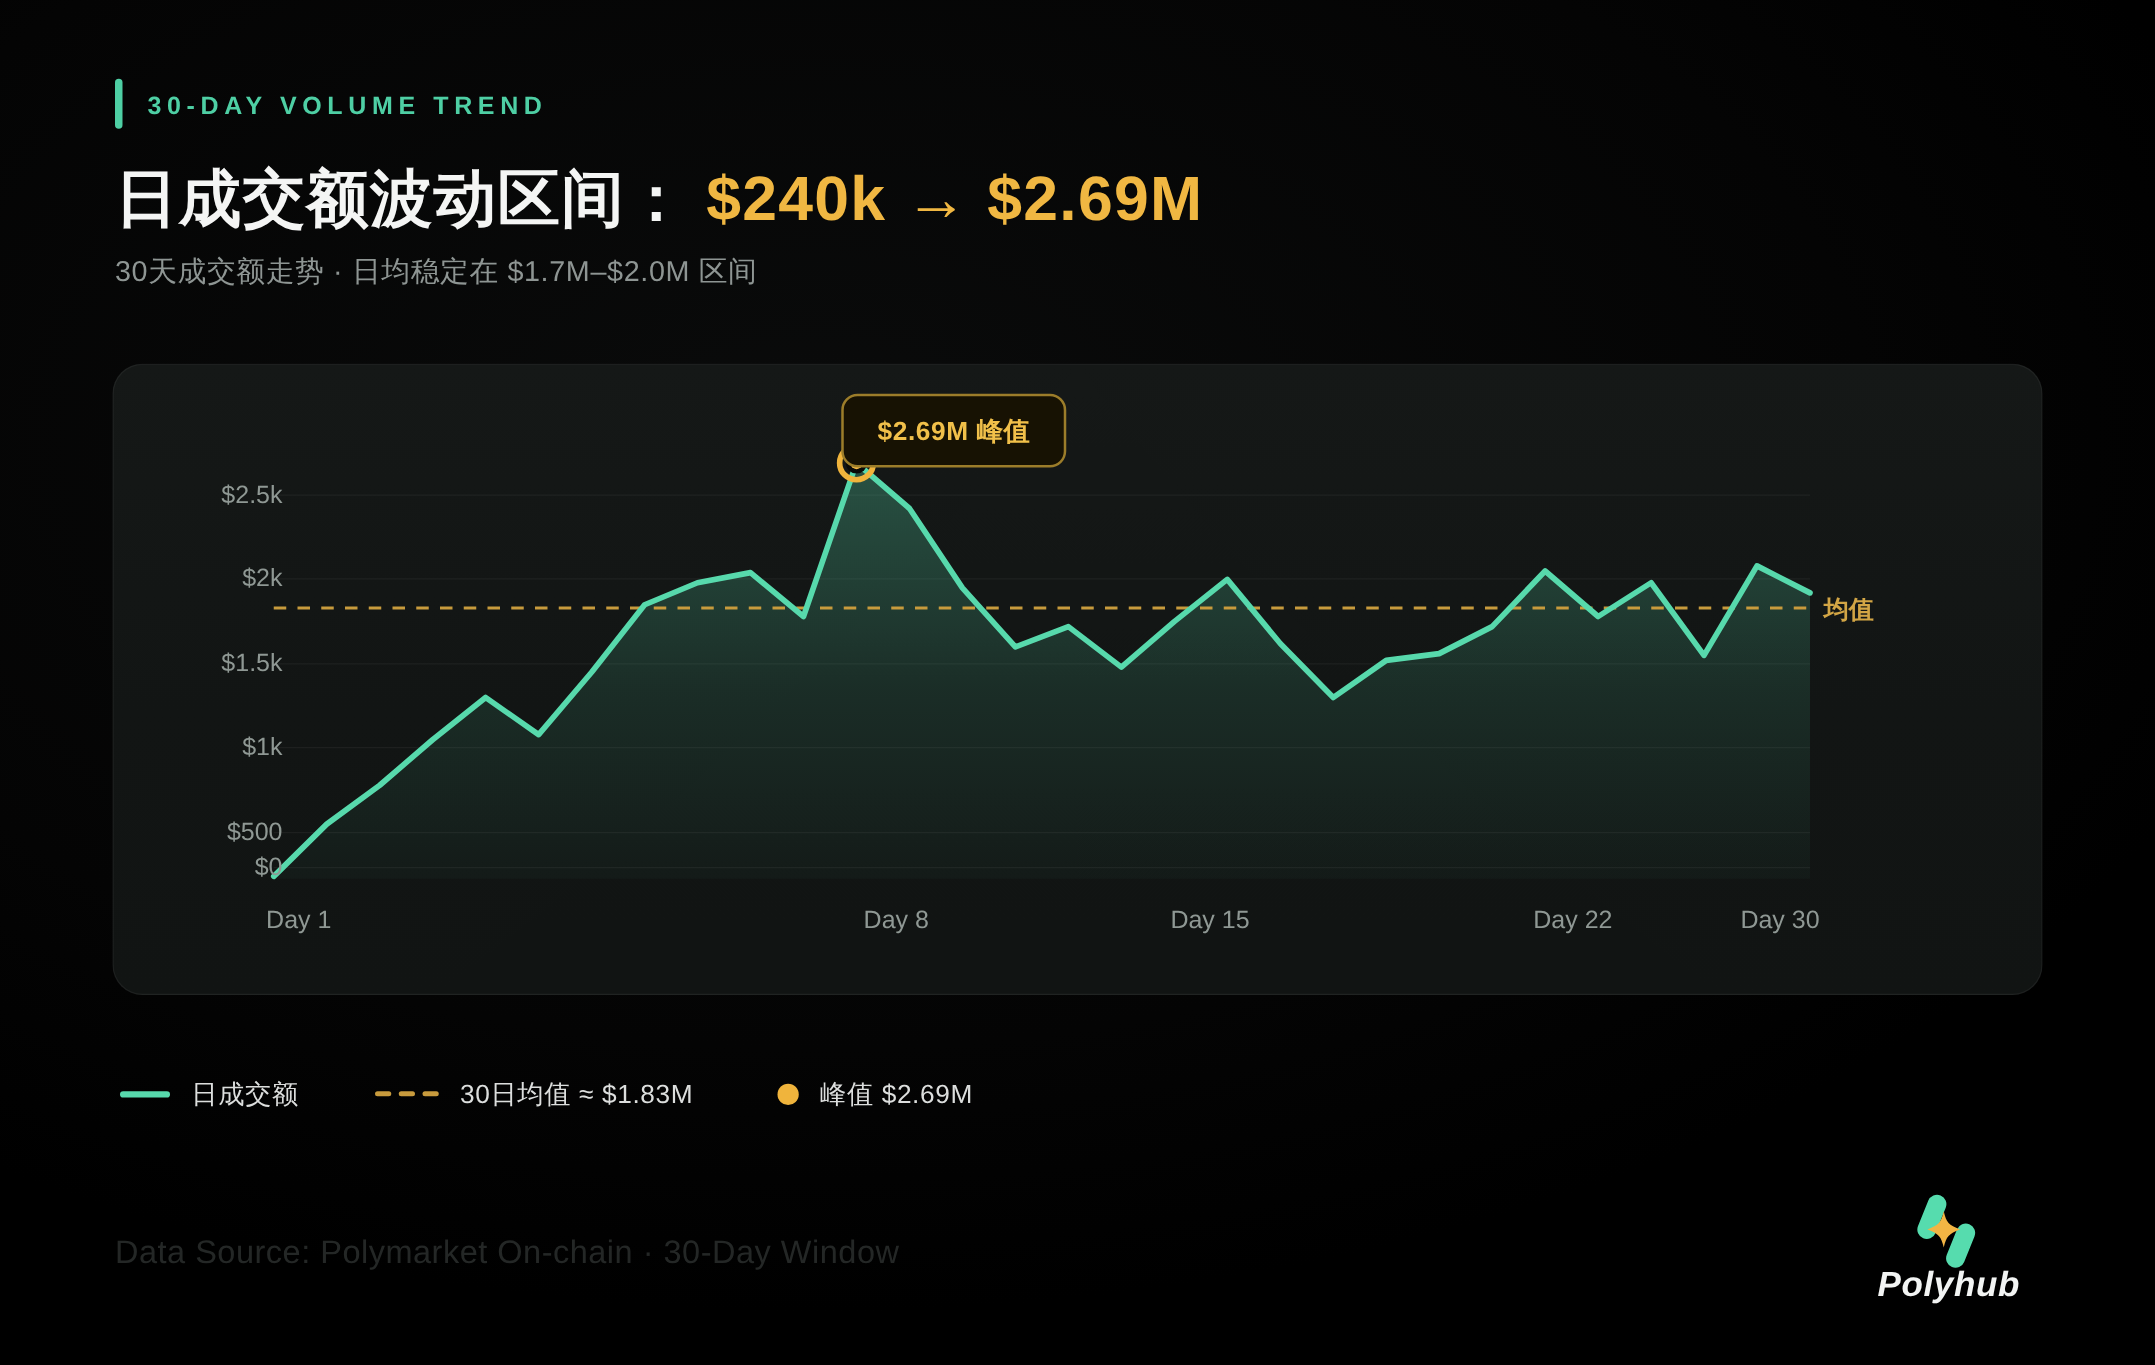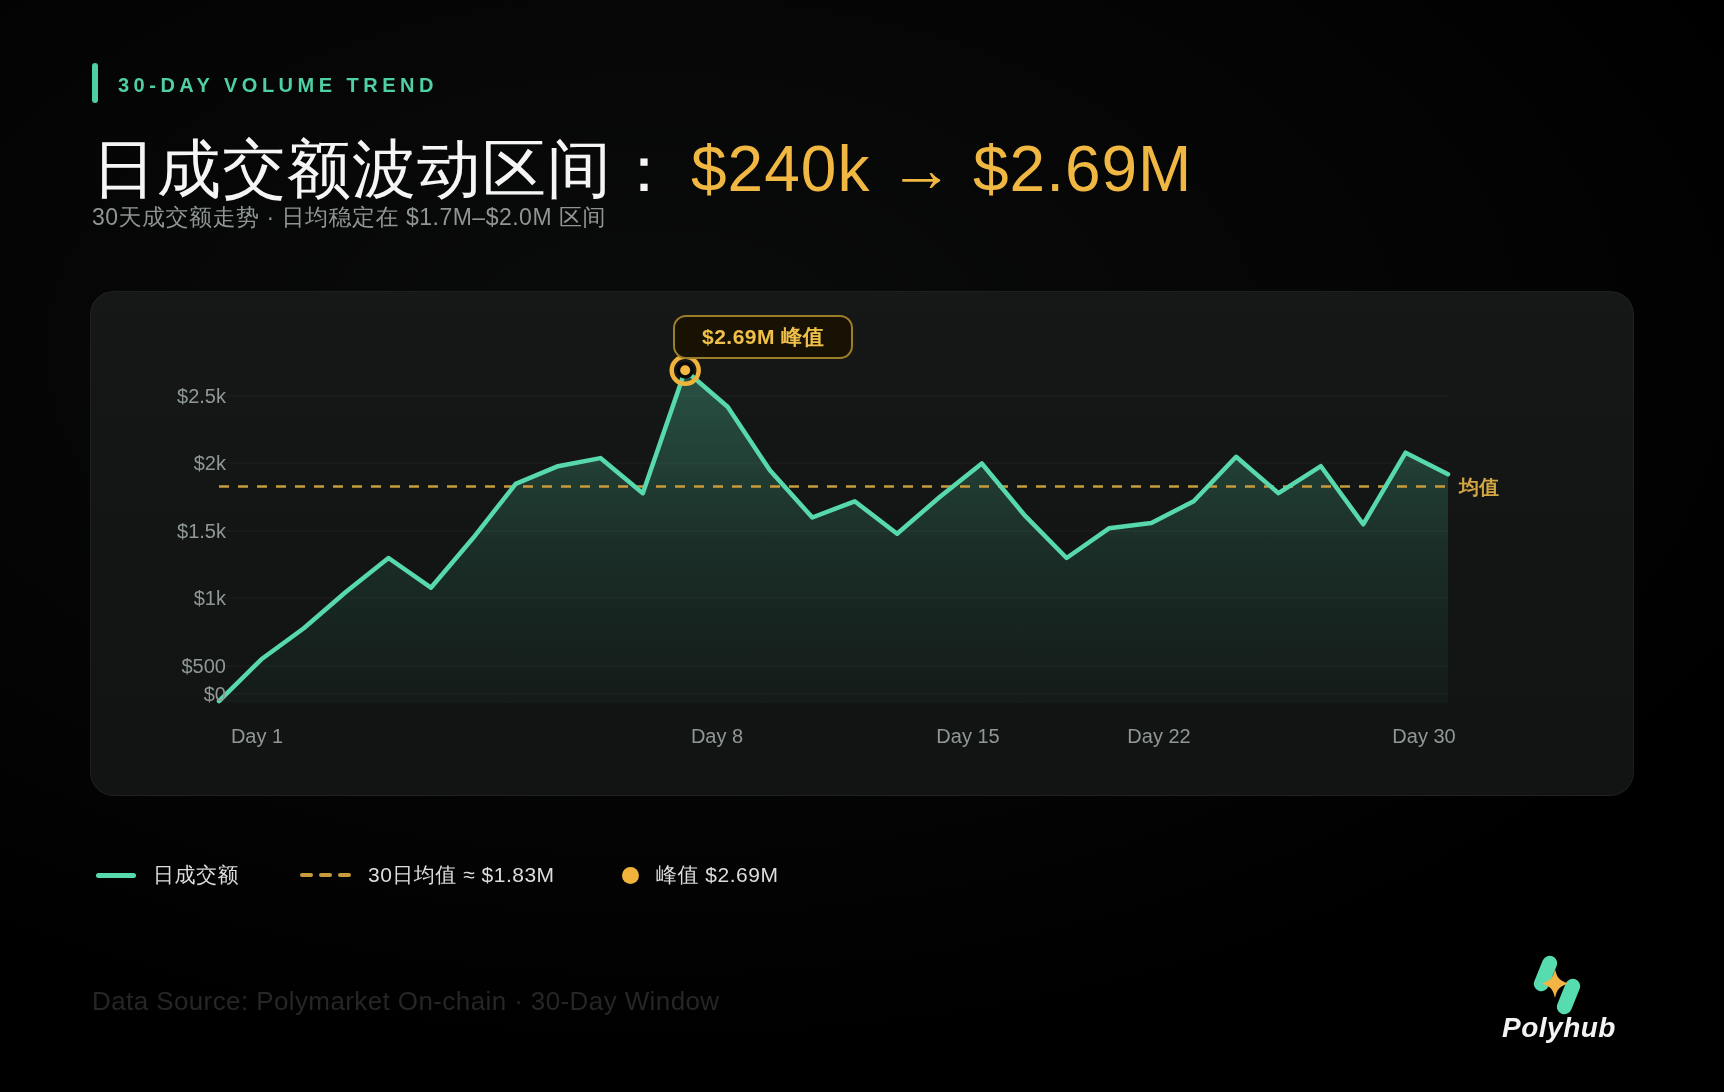--- a/index.html
+++ b/index.html
@@ -17,21 +17,21 @@
     left: 92px; top: 63px; width: 6px; height: 40px;
     border-radius: 3px; background: #4ecfa4;
   }
   .eyebrow {
     left: 118px; top: 74px;
     font-size: 20px; font-weight: bold; letter-spacing: 4.5px;
     color: #4ecfa4;
   }
   .page-title {
     left: 92px; top: 126px;
-    font-size: 64px; font-weight: 400; color: #f4f5f4;
+    font-size: 50px; font-weight: 700; color: #f4f5f4;
     letter-spacing: 1px; white-space: nowrap;
   }
   .page-title .range { color: #f0b742; padding-left: 14px; }
   .subtitle {
     left: 92px; top: 202px;
     font-size: 23px; color: #8e9593; letter-spacing: 0.5px;
   }
 
   
   .card {
@@ -49,21 +49,21 @@
   .xtick {
     position: absolute; width: 140px; height: 24px; margin-left: -70px;
     text-align: center; font-size: 20px; line-height: 24px; color: #8f9894;
     top: 432px;
   }
   .avg-label {
     position: absolute; left: 1368px; top: 183px;
     font-size: 20px; font-weight: bold; color: #d2a545;
   }
   .tooltip {
-    position: absolute; top: 23px; height: 44px; width: 180px;
+    position: absolute; top: 23px; height: 59px; width: 180px;
     border: 2px solid #9c7d2a; border-radius: 13px;
     background: #171203;
     display: flex; align-items: center; justify-content: center;
     font-size: 21px; font-weight: bold; color: #f1c04a; letter-spacing: 0.5px;
   }
 
   
   .legend-item { position: absolute; top: 860px; height: 30px; display: flex; align-items: center; }
   .legend-item .label { font-size: 21px; color: #dcdedd; margin-left: 17px; letter-spacing: 0.5px; }
   .sw-line { width: 40px; height: 5px; border-radius: 3px; background: #57d9ac; }
@@ -121,24 +121,24 @@
   </svg>
   <div id="yticks">
       <div class="ytick" style="top: 92px;">$2.5k</div>
       <div class="ytick" style="top: 159px;">$2k</div>
       <div class="ytick" style="top: 227px;">$1.5k</div>
       <div class="ytick" style="top: 294px;">$1k</div>
       <div class="ytick" style="top: 362px;">$500</div>
       <div class="ytick" style="top: 390px;">$0</div>
     </div>
   <div id="xticks">
-      <div class="xtick" style="left: 166px;">Day 1</div>
+      <div class="xtick" style="left: 148px;">Day 1</div>
       <div class="xtick" style="left: 626px;">Day 8</div>
       <div class="xtick" style="left: 877px;">Day 15</div>
-      <div class="xtick" style="left: 1068px;">Day 22</div>
+      <div class="xtick" style="left: 1129px; text-align: right;">Day 22</div>
       <div class="xtick" style="left: 1333px;">Day 30</div>
     </div>
   <div class="tooltip" id="peak-tooltip" style="left: 582.172px;">
       <span>$2.69M 峰值</span>
     </div>
   <div class="avg-label" style="top: 182.45px; font-family: Liberation Mono, monospace;">均值</div>
 </div>
 
 <div id="legend">
     <div class="legend-item abs" style="left: 96px;">

